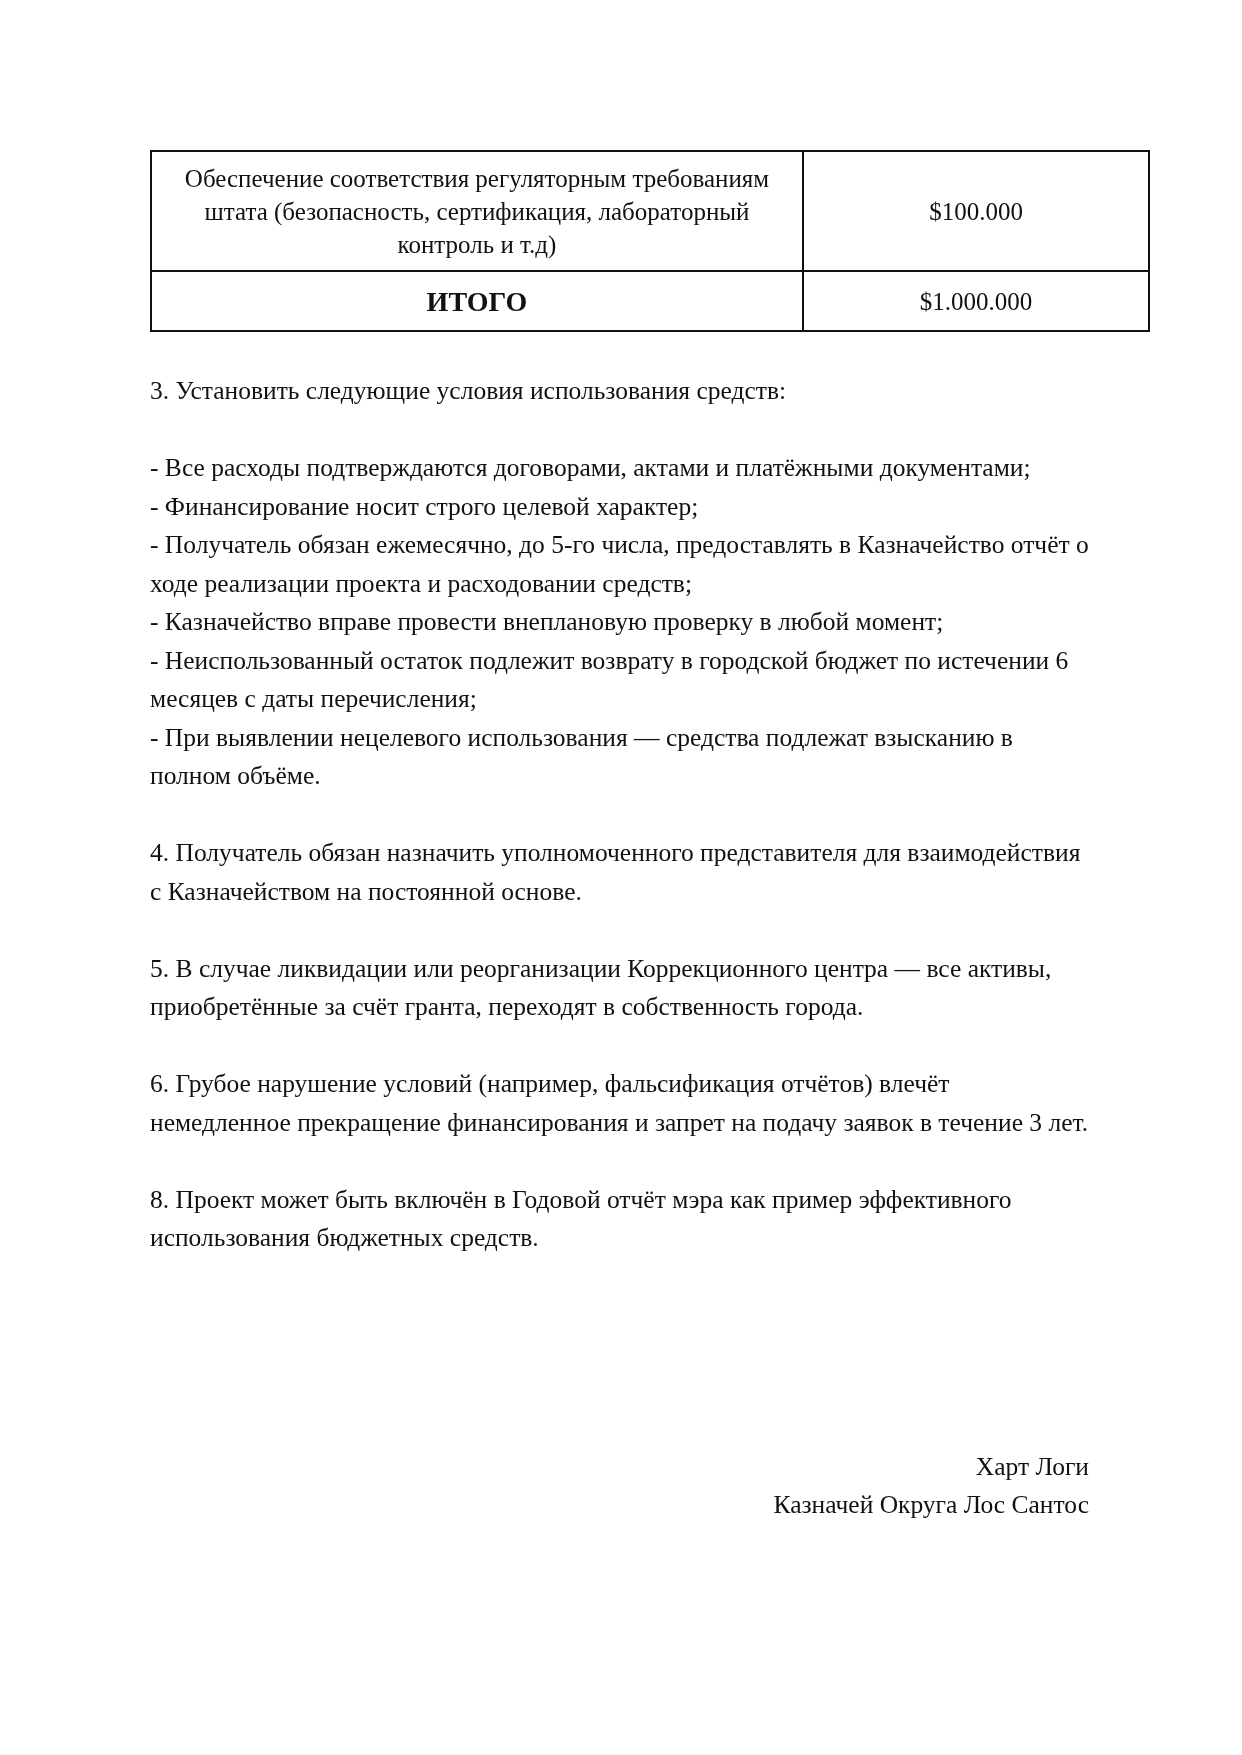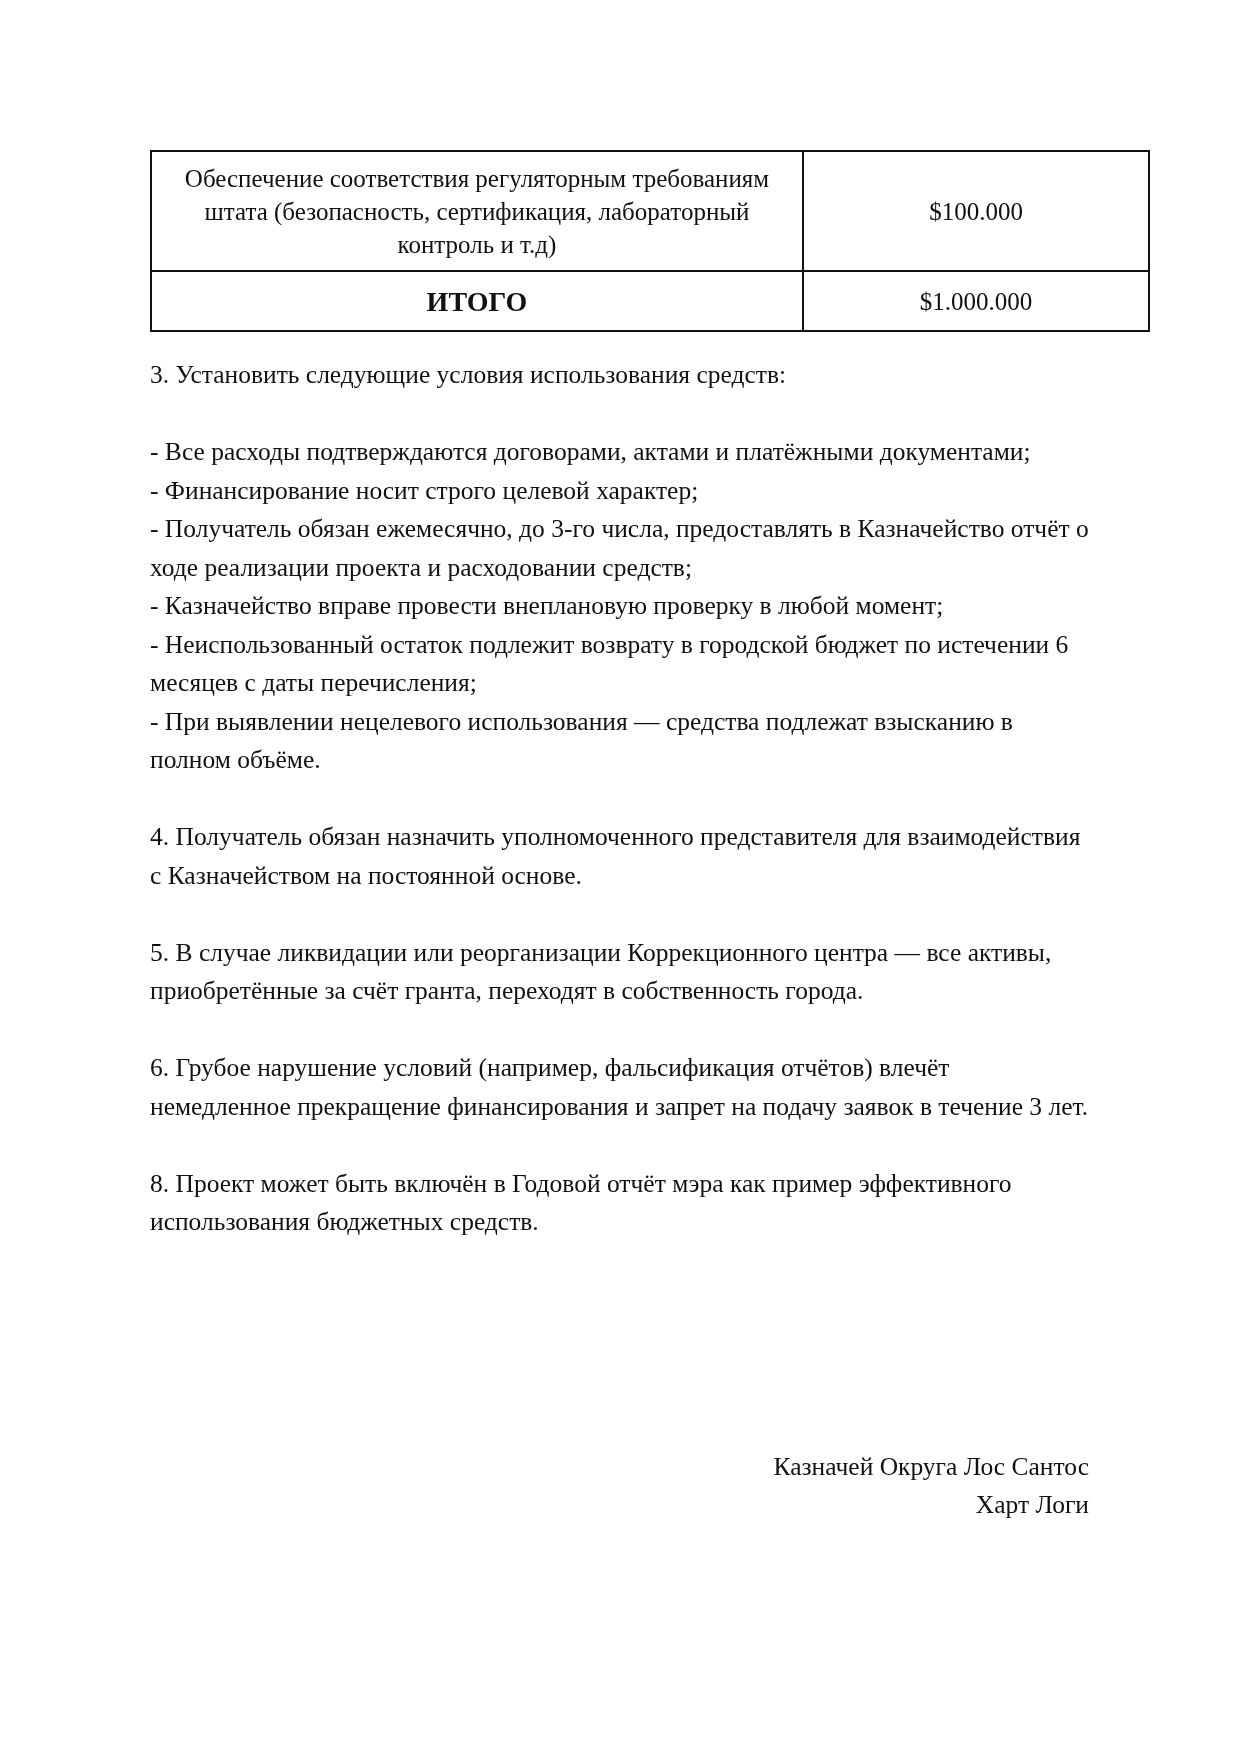--- a/index.html
+++ b/index.html
@@ -18,21 +18,21 @@
     border: 2px solid #111;
     text-align: center; vertical-align: middle;
     padding: 0 10px;
     line-height: 33px;
   }
   table.budget td.item { width: 630px; }
   table.budget tr.r1 td { height: 118px; }
   table.budget tr.r2 td { height: 58px; }
   table.budget td.total-label { font-weight: bold; font-size: 28px; }
   .body-text {
-    position: absolute; left: 150px; top: 356px; width: 940px;
+    position: absolute; left: 150px; top: 372px; width: 940px;
     font-size: 25.5px; line-height: 38.5px;
   }
   .body-text p { margin: 0; }
   .gap { height: 38.5px; }
   .signature {
     position: absolute; right: 153px; top: 1448px;
     text-align: right; font-size: 25.5px; line-height: 38px;
   }
 </style>
 </head>
@@ -51,32 +51,32 @@
       <td>$1.000.000</td>
     </tr>
   </tbody>
     </table>
 
   <div class="body-text">
     <p>3. Установить следующие условия использования средств:</p>
     <div class="gap"></div>
     <p>- Все расходы подтверждаются договорами, актами и платёжными документами;</p>
     <p>- Финансирование носит строго целевой характер;</p>
-    <p>- Получатель обязан ежемесячно, до 3-го числа, предоставлять в Казначейство отчёт о ходе реализации проекта и расходовании средств;</p>
+    <p>- Получатель обязан ежемесячно, до 5-го числа, предоставлять в Казначейство отчёт о ходе реализации проекта и расходовании средств;</p>
     <p>- Казначейство вправе провести внеплановую проверку в любой момент;</p>
     <p>- Неиспользованный остаток подлежит возврату в городской бюджет по истечении 6 месяцев с даты перечисления;</p>
     <p>- При выявлении нецелевого использования — средства подлежат взысканию в полном объёме.</p>
     <div class="gap"></div>
     <p>4. Получатель обязан назначить уполномоченного представителя для взаимодействия с Казначейством на постоянной основе.</p>
     <div class="gap"></div>
     <p>5. В случае ликвидации или реорганизации Коррекционного центра — все активы, приобретённые за счёт гранта, переходят в собственность города.</p>
     <div class="gap"></div>
     <p>6. Грубое нарушение условий (например, фальсификация отчётов) влечёт немедленное прекращение финансирования и запрет на подачу заявок в течение 3 лет.</p>
     <div class="gap"></div>
     <p>8. Проект может быть включён в Годовой отчёт мэра как пример эффективного использования бюджетных средств.</p>
   </div>
 
   <div class="signature">
+    <div>Харт Логи</div>
     <div>Казначей Округа Лос Сантос</div>
-    <div>Харт Логи</div>
   </div>
 
 </div>
 
 </body></html>

